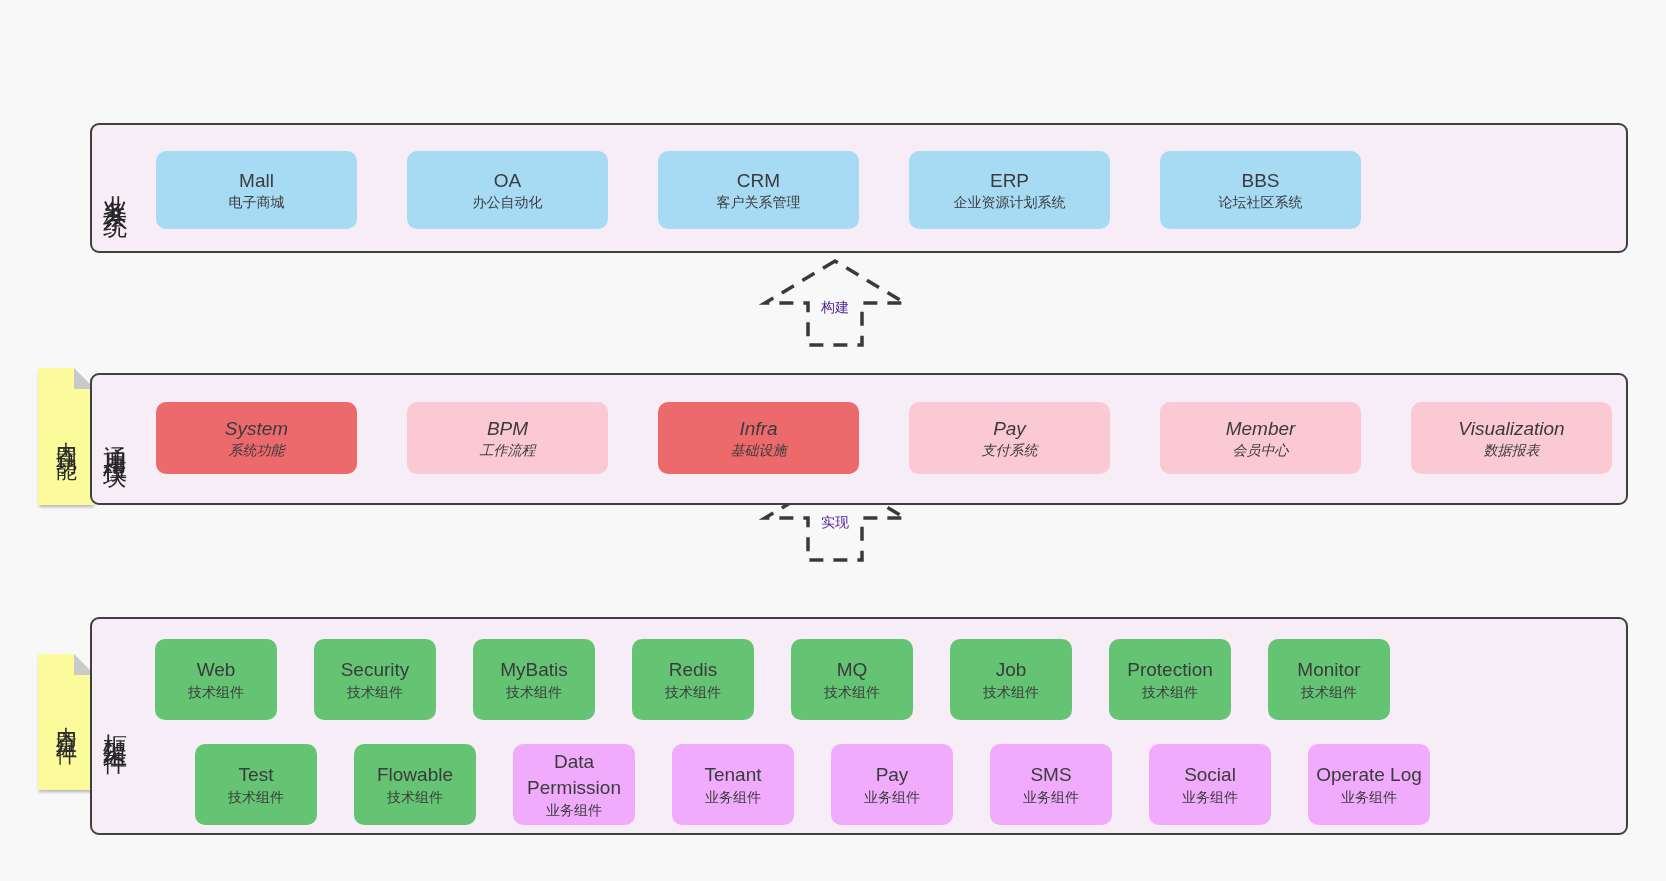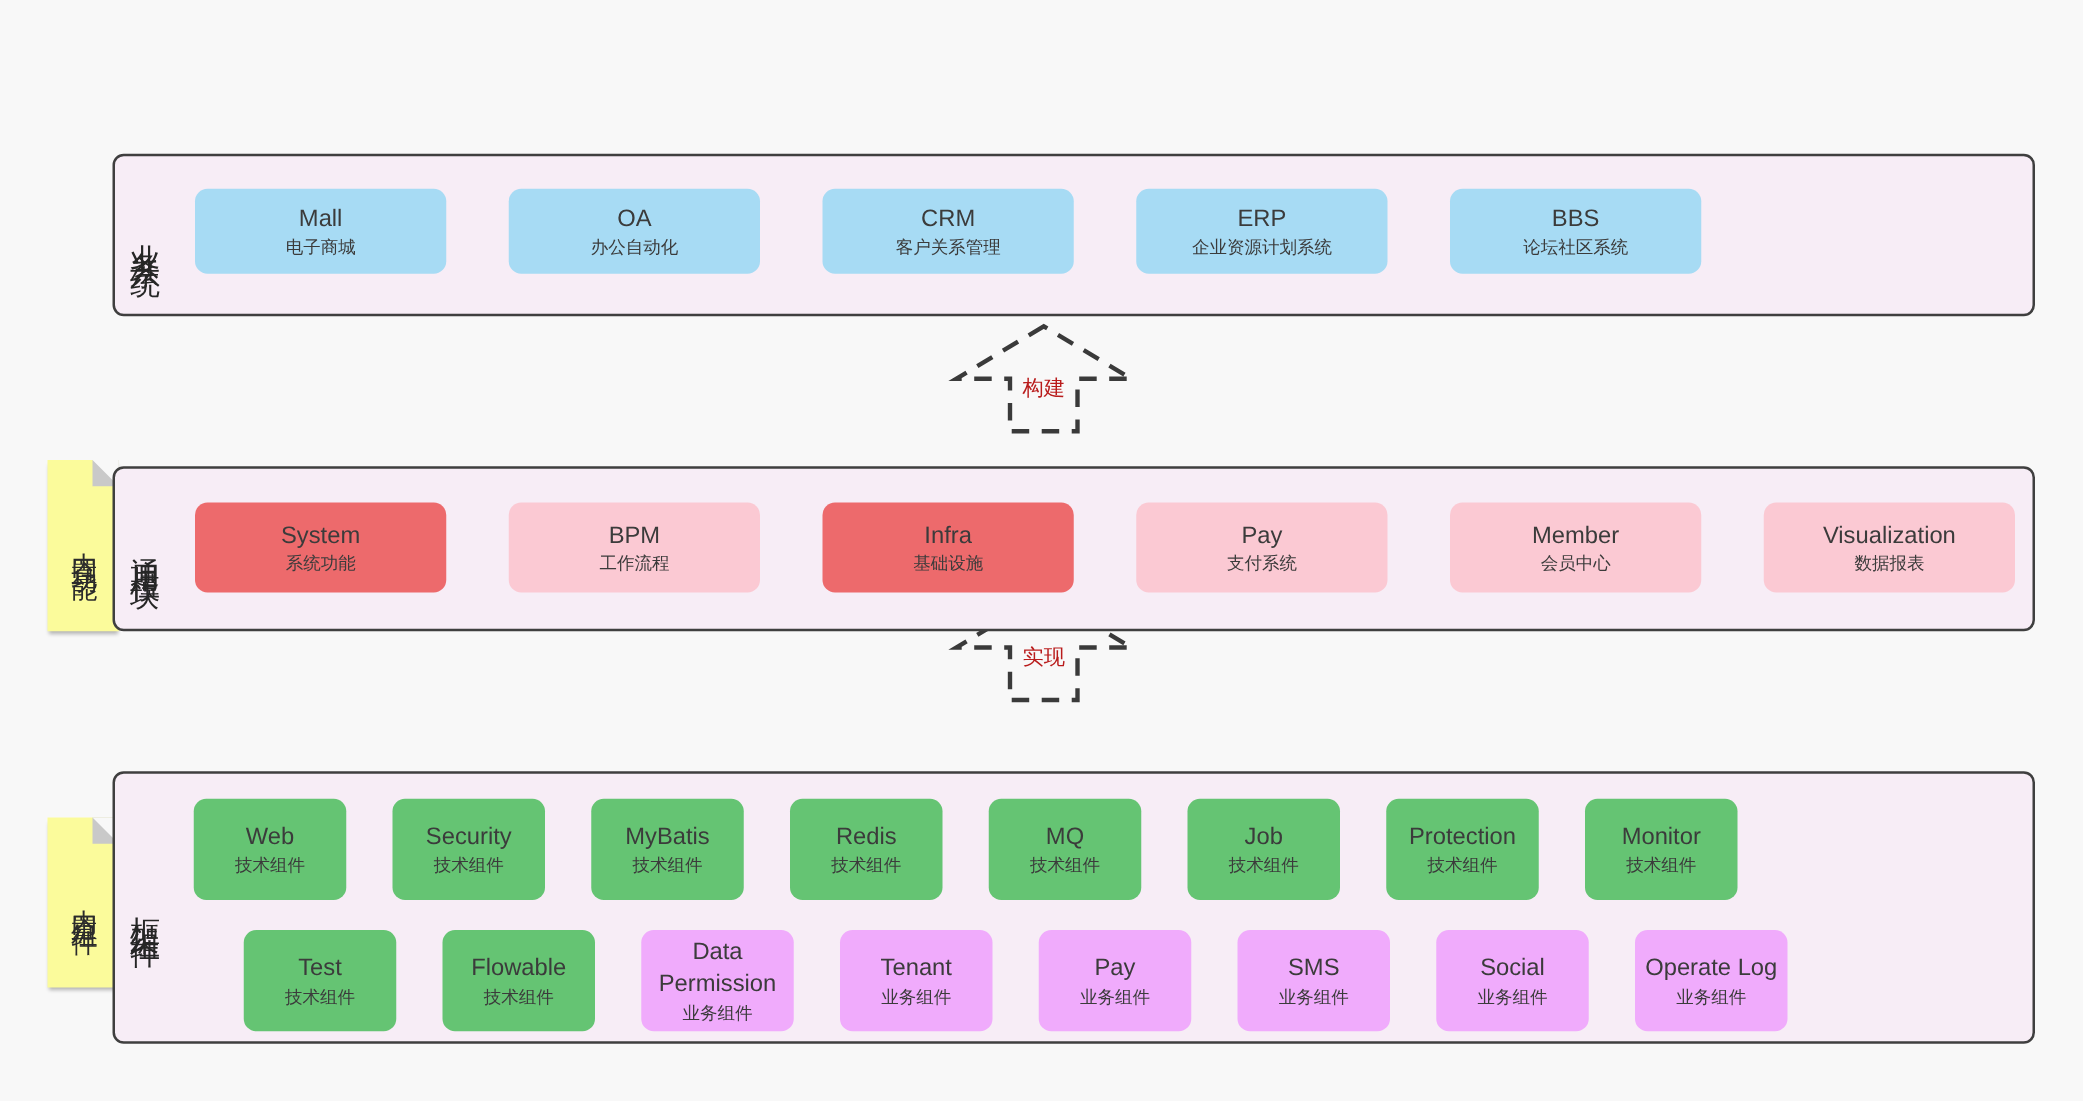--- a/index.html
+++ b/index.html
@@ -23,29 +23,29 @@
     position:absolute; left:11px; top:50%; transform:translateY(-50%);
     writing-mode:vertical-lr; text-orientation:upright;
     font-size:24px; letter-spacing:6px; color:#262626; line-height:1;
     white-space:nowrap;
   }
   
   .row { position:absolute; left:64px; display:flex; }
   .row6 { gap:50px; }
   .row8 { left:63px; gap:37px; }
   #panel-business .row6 { top:26px; }
-  #panel-modules  .row6 { top:27px; }
+  #panel-modules  .row6 { top:27px;font-style:italic; }
   #panel-framework .row-a { top:20px; }
   #panel-framework .row-b { top:125px;padding-left:40px; }
 
   .box {
     display:flex; flex-direction:column; align-items:center; justify-content:center;
     text-align:center; border-radius:10px; line-height:1.35;
   }
-  .row6 .box { width:201px; height:68px; }
+  .row6 .box { width:201px; height:78px; }
   #panel-modules .row6 .box { height:72px; }
   .row8 .box { width:122px; height:81px; }
   .box .en { font-size:19px; }
   .box .zh { font-size:14px; }
   .blue  { background:#a7dbf4; }
   .red   { background:#ed6a6c; }
   .pink  { background:#fbc9d3; }
   .green { background:#65c473; }
   .light { background:#f0abfc; }
 
@@ -67,21 +67,21 @@
     font-size:21px; letter-spacing:6px; color:#2b2b2b; white-space:nowrap;
   }
 
   
   .arrow { position:absolute; width:160px; height:92px; z-index:0; }
   #arrow-build     { left:755px; top:257px; }
   #arrow-implement { left:755px; top:472px; }
   .arrow svg { display:block; }
   .arrow .alabel {
     position:absolute; top:42px; left:50%; transform:translateX(-50%);
-    background:#f8f8f8; padding:0 2px; font-size:17px; color:#b91c1c;
+    background:#f8f8f8; padding:0 2px; font-size:14px; color:#4c1d95;
     white-space:nowrap;
   }
 </style>
 </head>
 <body>
 
 <div class="canvas">
 
   <div class="note" id="note-functions">
     <span class="vtext">内置功能</span>

